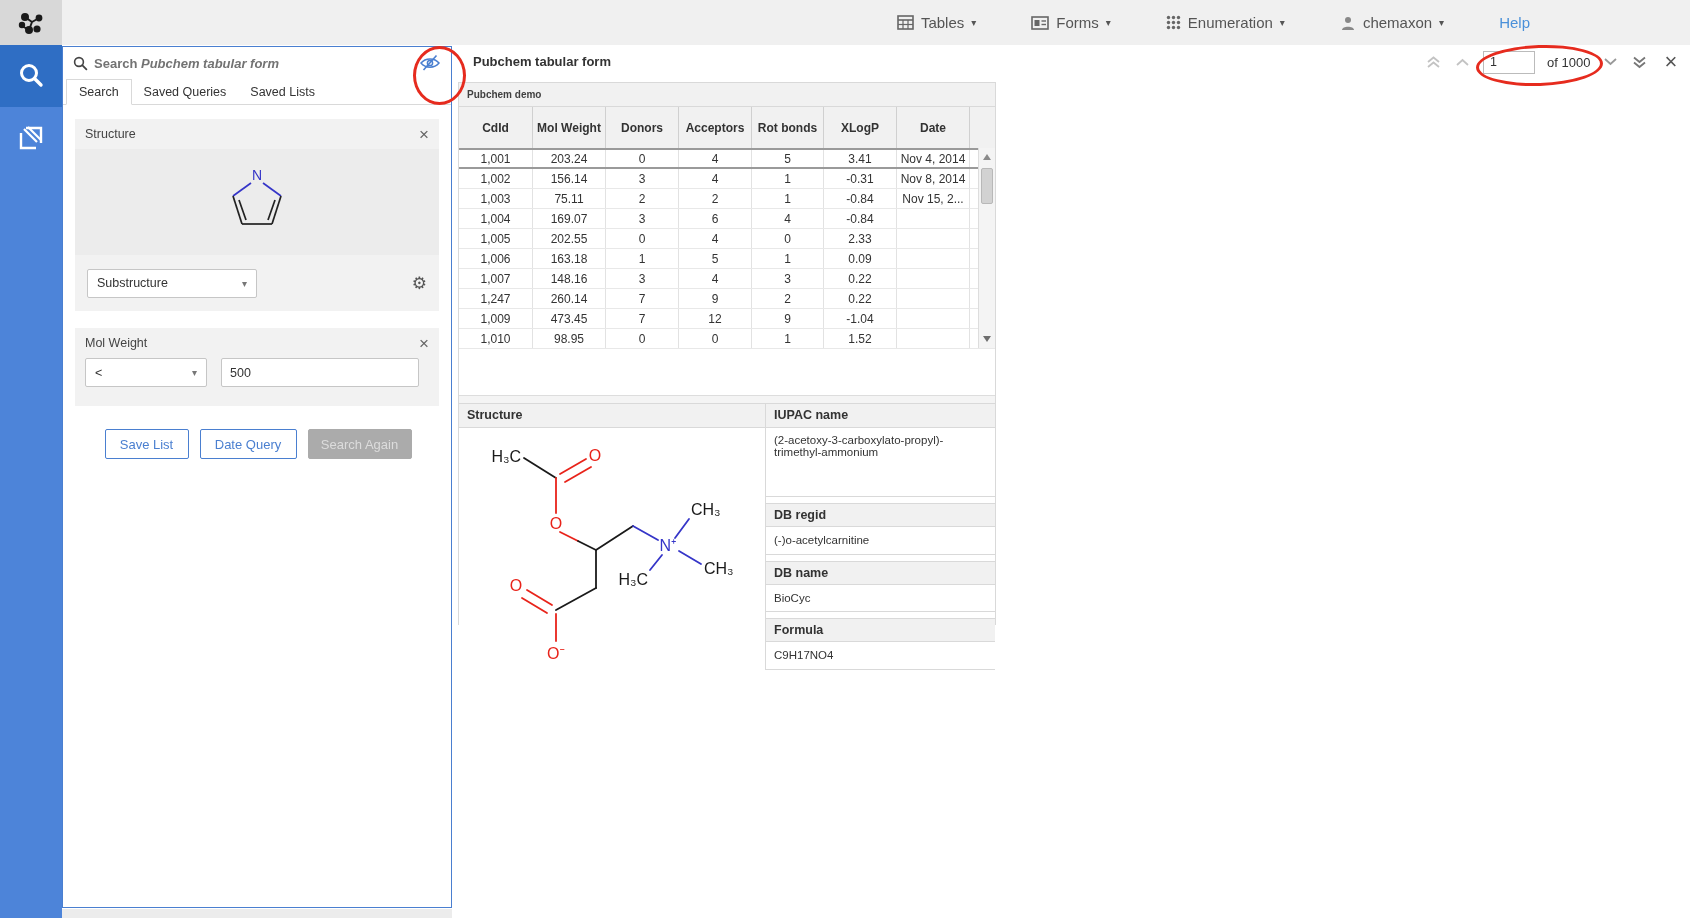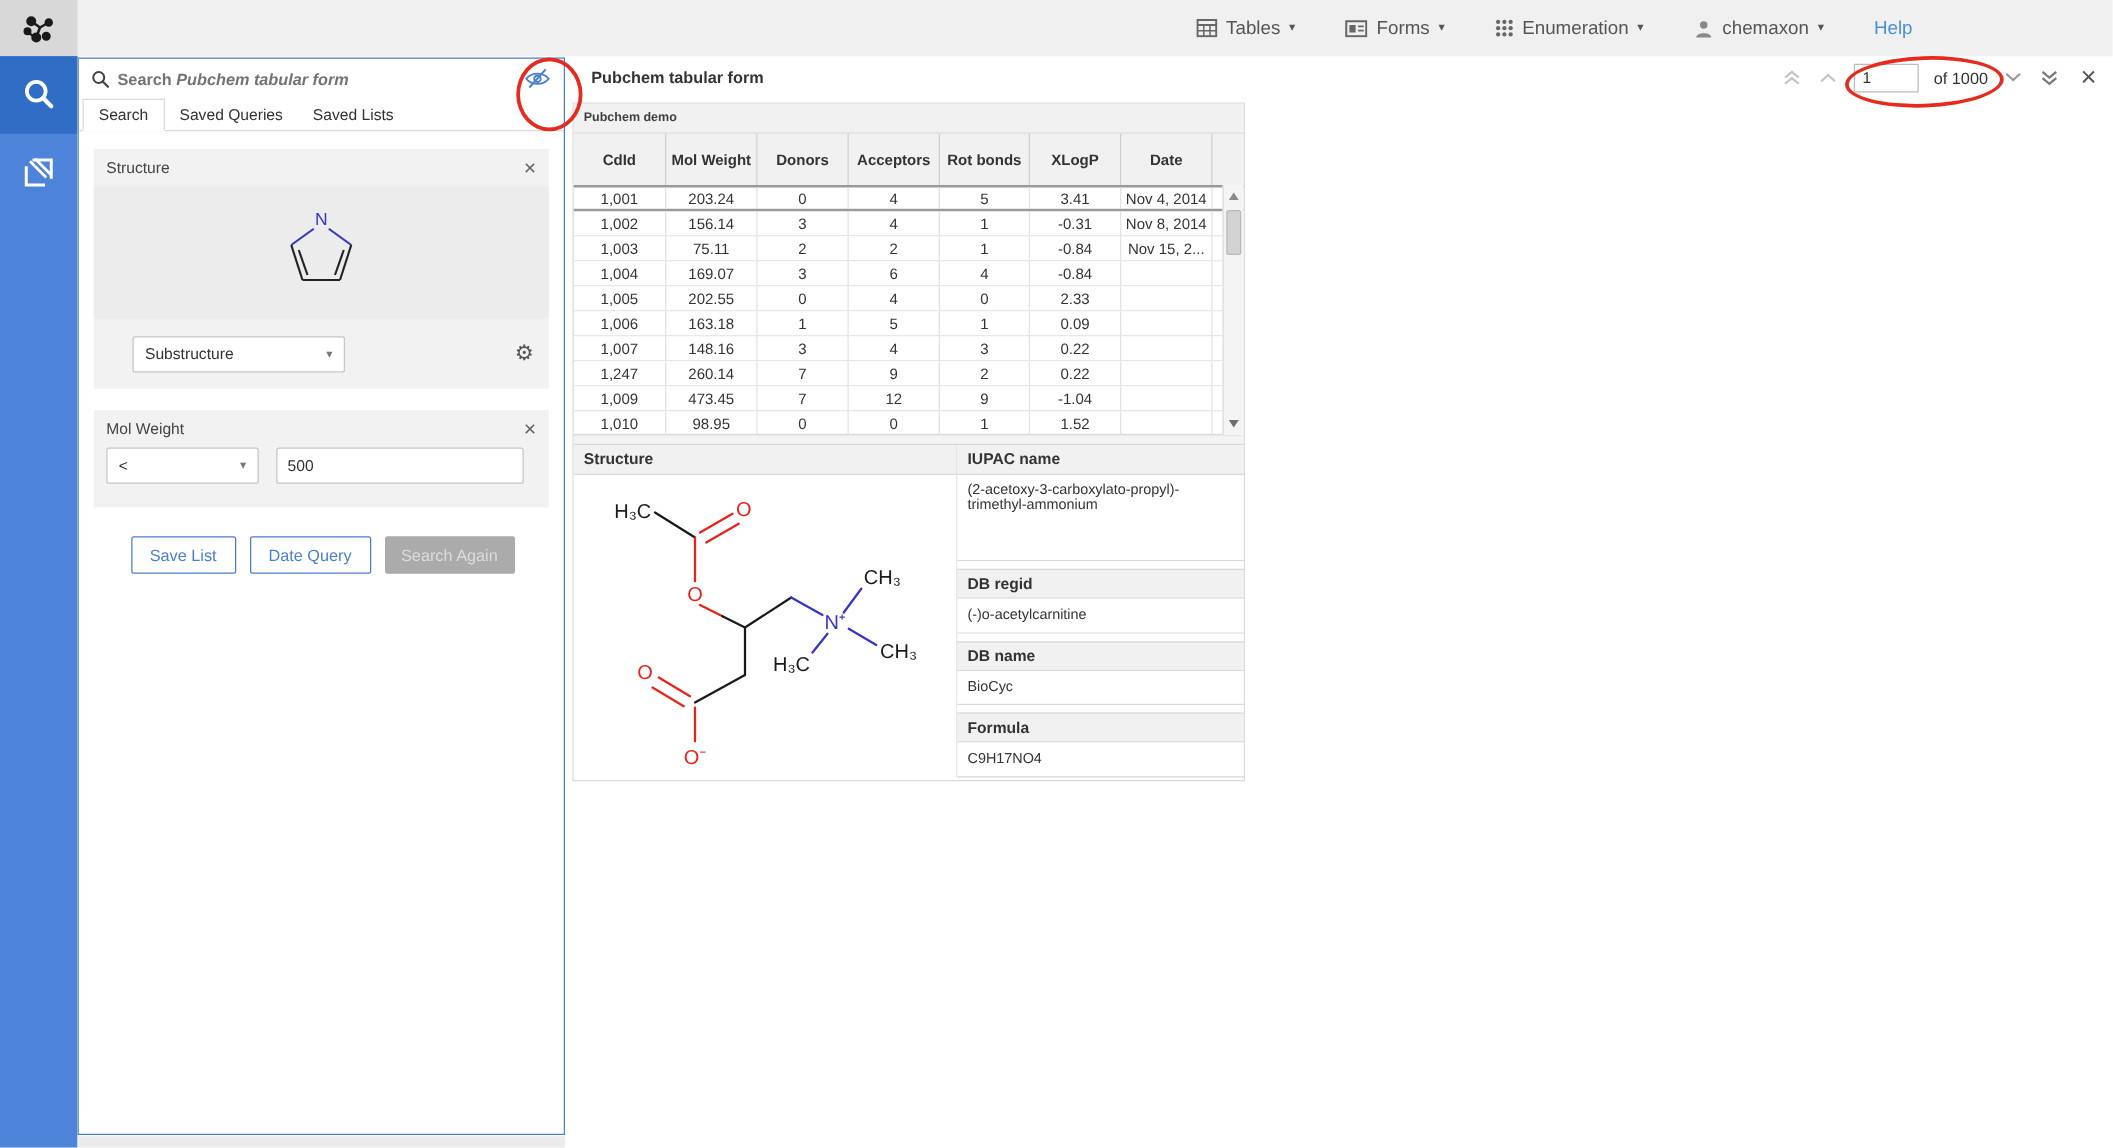--- a/index.html
+++ b/index.html
@@ -5,21 +5,21 @@
   :root{
     --accent:#4a7fd0; --sidebar:#4d84d9; --sidebar-active:#2f6ec4;
     --annotation-red:#e62b1e; --help-link:#4a90d9; --atom-o:#e8231a; --atom-n:#3535c8;
     --border-gray:#d9d9d9; --head-bg:#f1f1f1;
   }
   *{box-sizing:border-box;margin:0;padding:0;}
   html,body{width:1690px;height:918px;background:#fff;font-family:"Liberation Sans",sans-serif;color:#333;overflow:hidden;}
   
   .topbar{position:absolute;left:0;top:0;width:1690px;height:45px;background:#f0f0f0;}
   .logo-tile{position:absolute;left:0;top:0;width:62px;height:45px;background:#d8d8d8;display:flex;align-items:center;justify-content:center;}
-  .nav{position:absolute;right:160px;top:0;height:45px;display:flex;align-items:center;gap:40px;}
+  .nav{position:absolute;right:160px;top:0;height:45px;display:flex;align-items:center;gap:55px;}
   .nav-item{display:flex;align-items:center;gap:7px;color:#555;font-size:15px;cursor:pointer;}
   .nav-item svg{display:block;}
   .caret{font-size:10px;color:#555;font-family:"DejaVu Sans",sans-serif;}
   .help{color:var(--help-link);font-size:15px;}
   
   .sidebar{position:absolute;left:0;top:45px;width:62px;height:873px;background:var(--sidebar);}
   .side-item{width:62px;height:62px;display:flex;align-items:center;justify-content:center;}
   .side-item.active{background:var(--sidebar-active);}
   
   .search-panel{position:absolute;left:62px;top:46px;width:390px;height:862px;background:#fff;border:1px solid var(--accent);}
@@ -31,21 +31,21 @@
   .sp-tab{font-size:12.5px;color:#333;padding:5px 12px;cursor:pointer;}
   .sp-tab.active{border:1px solid var(--border-gray);border-bottom:1px solid #fff;margin-bottom:-1px;background:#fff;}
   .widget{position:absolute;left:12px;width:364px;background:#f2f2f2;}
   .widget-header{height:30px;display:flex;align-items:center;padding:0 10px;font-size:12.5px;color:#444;}
   .widget-close{margin-left:auto;font-size:17px;color:#666;cursor:pointer;line-height:1;}
   .structure-widget{top:72px;height:192px;}
   .structure-canvas{height:106px;background:#ececec;display:flex;align-items:center;justify-content:center;}
   .structure-footer{height:56px;display:flex;align-items:center;padding:0 12px;}
   .selectbox{background:#fff;border:1px solid #c6c6c6;border-radius:2px;height:29px;display:flex;align-items:center;padding:0 9px;font-size:12.5px;color:#333;cursor:pointer;}
   .selectbox .caret{margin-left:auto;color:#777;}
-  .sel-substructure{width:170px;margin-left:19px;}
+  .sel-substructure{width:170px;}
   .gear{margin-left:auto;font-size:17px;color:#555;font-family:"DejaVu Sans",sans-serif;cursor:pointer;}
   .mw-widget{top:281px;height:78px;}
   .mw-row{display:flex;align-items:center;padding:0 10px;gap:14px;}
   .sel-operator{width:122px;}
   .mw-input{width:198px;height:29px;border:1px solid #c6c6c6;border-radius:2px;font-size:12.5px;padding:0 8px;font-family:"Liberation Sans",sans-serif;color:#333;}
   .sp-buttons{position:absolute;left:12px;top:382px;width:366px;display:flex;justify-content:center;gap:11px;}
   .btn{height:30px;font-size:13px;border-radius:2px;display:flex;align-items:center;justify-content:center;cursor:pointer;}
   .btn-outline{background:#fff;border:1px solid var(--accent);color:var(--accent);}
   .btn-savelist{width:84px;} .btn-savequery{width:97px;}
   .btn-disabled{width:104px;background:#ababab;border:1px solid #ababab;color:#dcdcdc;}
@@ -56,21 +56,21 @@
   .pager-input{width:52px;height:23px;border:1px solid #bbb;font-size:12.5px;padding:0 6px;font-family:"Liberation Sans",sans-serif;color:#333;}
   .pager-label{font-size:13px;color:#333;}
   .close-x{font-size:22px;color:#555;line-height:1;cursor:pointer;margin-left:4px;}
   
   .form-container{position:absolute;left:458px;top:82px;width:538px;height:543px;border:1px solid var(--border-gray);background:#fff;}
   .grid-title{height:24px;line-height:24px;background:var(--head-bg);border-bottom:1px solid var(--border-gray);font-size:10px;font-weight:bold;padding-left:8px;color:#404040;}
   .grid-header-row{height:42px;display:flex;background:var(--head-bg);border-bottom:1px solid #cfcfcf;}
   .gc{border-right:1px solid #e2e2e2;display:flex;align-items:center;justify-content:center;font-size:12px;overflow:hidden;white-space:nowrap;}
   .gc.h{border-right:1px solid #d0d0d0;font-weight:bold;}
   .c0{width:74px;} .c1{width:73px;} .c2{width:73px;} .c3{width:73px;} .c4{width:72px;} .c5{width:73px;} .c6{width:73px;}
-  .grid-body{position:relative;height:200px;border-bottom:1px solid #ddd;}
+  .grid-body{position:relative;height:248px;border-bottom:1px solid #ddd;}
   .grow{height:20px;display:flex;border-bottom:1px solid #e8e8e8;cursor:pointer;}
   .grow.sel{border-top:2px solid #9a9a9a;border-bottom:2px solid #9a9a9a;height:21px;margin-top:-1px;}
   .vscroll{position:absolute;right:0;top:0;width:17px;height:200px;background:#f4f4f4;border-left:1px solid #ddd;}
   .vthumb{position:absolute;left:2px;top:20px;width:12px;height:36px;background:#d2d2d2;border:1px solid #b8b8b8;border-radius:2px;cursor:grab;}
   .tri-up{position:absolute;left:4px;top:6px;width:0;height:0;border-left:4px solid transparent;border-right:4px solid transparent;border-bottom:6px solid #8a8a8a;}
   .tri-down{position:absolute;left:4px;bottom:6px;width:0;height:0;border-left:4px solid transparent;border-right:4px solid transparent;border-top:6px solid #6e6e6e;}
   .hscroll{height:8px;background:#f4f4f4;border-bottom:1px solid var(--border-gray);}
   
   .detail{display:flex;height:266px;}
   .detail-left{width:307px;border-right:1px solid var(--border-gray);display:flex;flex-direction:column;}

